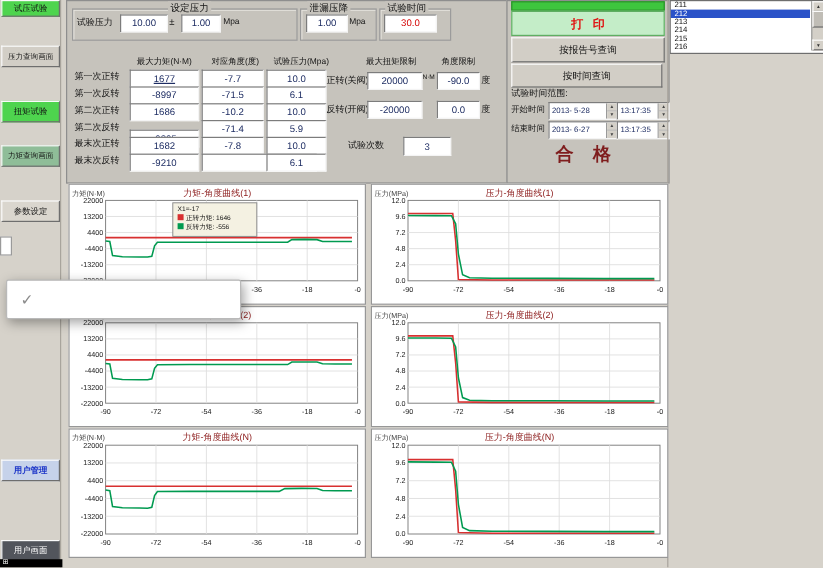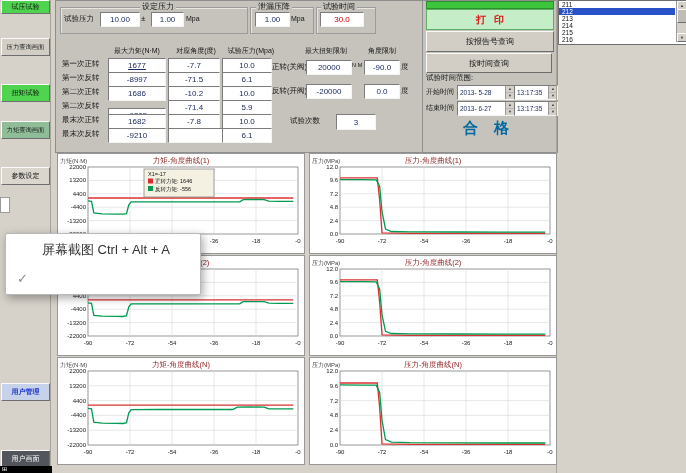--- a/index.html
+++ b/index.html
@@ -16,21 +16,21 @@
        display:flex;align-items:center;justify-content:center;font-size:7px;color:#111;cursor:pointer;
        white-space:nowrap;overflow:hidden;background:#d2cec6}
   .green{background:#4ed44e}
   .panel{position:absolute;background:#c6c3bc;border:1px solid #8e8e8e}
   .grp{position:absolute;border:1px solid #9b9b9b;box-shadow:inset 1px 1px 0 #e8e6e0}
   .grplbl{position:absolute;font-size:8px;color:#141414;background:#c6c3bc;padding:0 2px;white-space:nowrap}
   .hdr{position:absolute;font-size:7px;color:#141414;text-align:center;white-space:nowrap}
   .chart{position:absolute;background:#fff;border:1px solid #979797}
   .print{position:absolute;background:#c4edc8;border:1px solid #5fae63;color:#e01212;font-weight:bold;
        font-size:10px;display:flex;align-items:center;justify-content:center;letter-spacing:8px;text-indent:8px;cursor:pointer}
-  .verdict{position:absolute;font-size:15px;font-weight:bold;color:#0369a1;text-align:center;letter-spacing:6px}
+  .verdict{position:absolute;font-size:15px;font-weight:bold;color:#7f1d1d;text-align:center;letter-spacing:6px}
   .dateval{justify-content:flex-start;padding-left:2px;font-size:6.5px;position:absolute}
   .spin{position:absolute;right:0;top:0;width:8px;height:100%;display:flex;flex-direction:column;border-left:1px solid #9a9a9a}
   .spin i{flex:1;background:#d4d0c8;font-style:normal;font-size:4px;line-height:5px;color:#444;text-align:center;border-bottom:1px solid #b8b8b8}
   .spin i:last-child{border-bottom:none}
   .listbox{position:absolute;left:558px;top:0;width:128px;height:43px;background:#fff;border:1px solid #6e6e6e}
   .list-item{height:7px;line-height:7px;font-size:6.5px;color:#111;padding-left:3px;width:113px;cursor:pointer}
   .list-item.sel{background:#2a52c8;color:#fff}
   .scroll{position:absolute;right:0;top:0;width:10px;height:41px;background:#d4d0c8;border-left:1px solid #9a9a9a}
   .sarrow{height:7px;line-height:7px;font-size:4px;text-align:center;color:#333;background:#d4d0c8;
        border:1px solid;border-color:#fafafa #6e6e6e #6e6e6e #fafafa;cursor:pointer}
@@ -310,21 +310,20 @@
       <line x1="30" y1="72.2" x2="240" y2="72.2" stroke="#dcdcdc" stroke-width="0.7"></line>
       <text x="198" y="96" font-size="6" fill="#222" text-anchor="middle" font-family="Liberation Sans, DejaVu Sans, sans-serif">-18</text>
       <text x="28" y="74.2" font-size="6" fill="#222" text-anchor="end" font-family="Liberation Sans, DejaVu Sans, sans-serif">2.4</text>
       <text x="240" y="96" font-size="6" fill="#222" text-anchor="middle" font-family="Liberation Sans, DejaVu Sans, sans-serif">-0</text>
       <text x="28" y="89" font-size="6" fill="#222" text-anchor="end" font-family="Liberation Sans, DejaVu Sans, sans-serif">0.0</text>
       <polyline points="30.0,25.0 67.3,25.0 69.7,50.0 72.0,85.8 100.0,86.3 235.3,86.4" fill="none" stroke="#d83030" stroke-width="1.3"></polyline>
       <polyline points="30.0,26.9 53.3,27.1 66.2,27.2 69.7,34.6 72.0,62.3 75.5,81.5 81.3,84.2 100.0,84.7 146.7,84.8 193.3,85.0 235.3,85.0" fill="none" stroke="#009a50" stroke-width="1.3"></polyline>
     </svg></div>
 
 <div class="menu" id="menu-host">
-    <div class="menu-item"><span>屏幕截图 Ctrl + Alt + A</span></div>
     <div class="menu-item"><span class="menu-check">✓</span></div>
   </div>
 
 <div class="lbl" style="left: 62px; top: 60px; font-size: 7.5px;">第一次正转</div>
 <div class="val" style="left: 108px; top: 58px; width: 56px; height: 13px; text-decoration: underline;">1677</div>
 <div class="val" style="left: 168px; top: 58px; width: 50px; height: 13px;">-7.7</div>
 <div class="val" style="left: 222px; top: 58px; width: 48px; height: 13px;">10.0</div>
 <div class="lbl" style="left: 62px; top: 74px; font-size: 7.5px;">第一次反转</div>
 <div class="val" style="left: 108px; top: 72px; width: 56px; height: 13px;">-8997</div>
 <div class="val" style="left: 168px; top: 72px; width: 50px; height: 13px;">-71.5</div>

